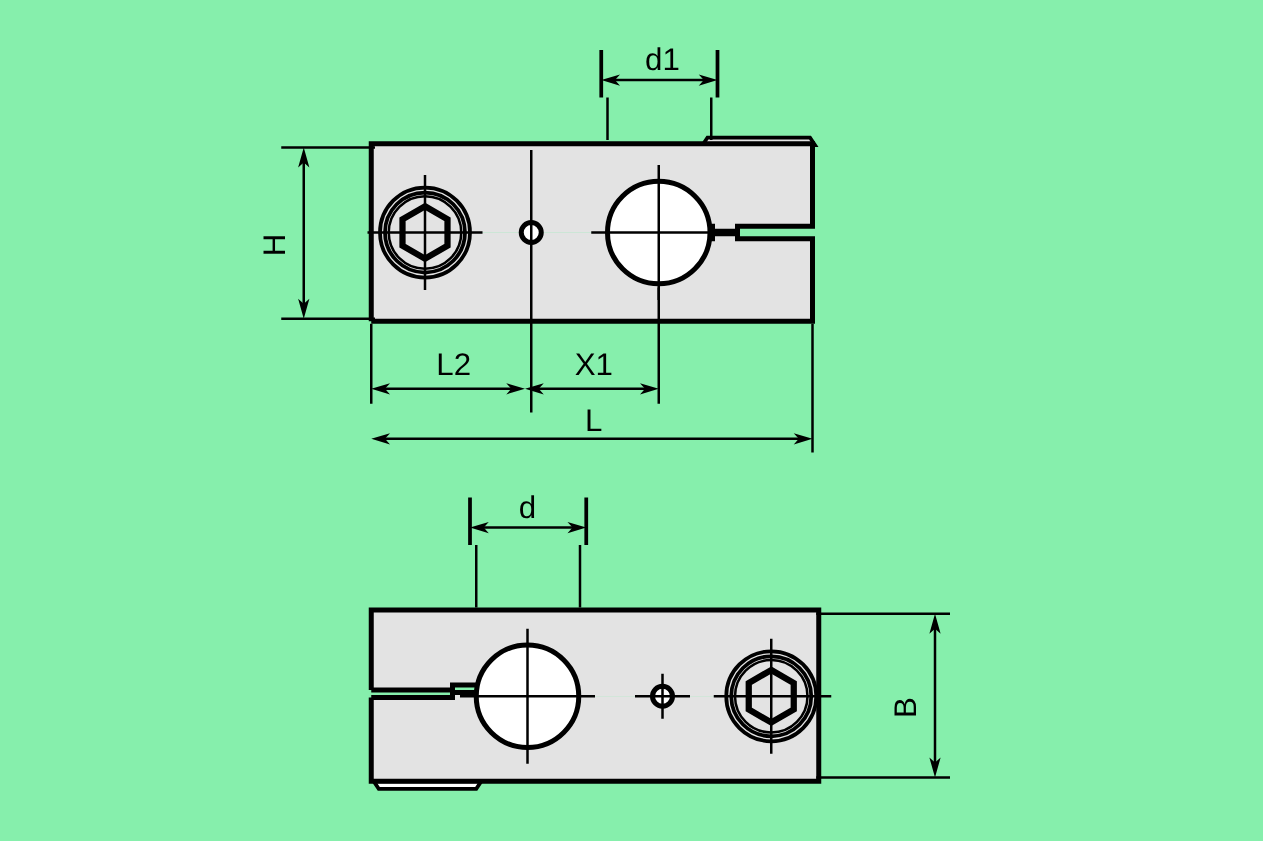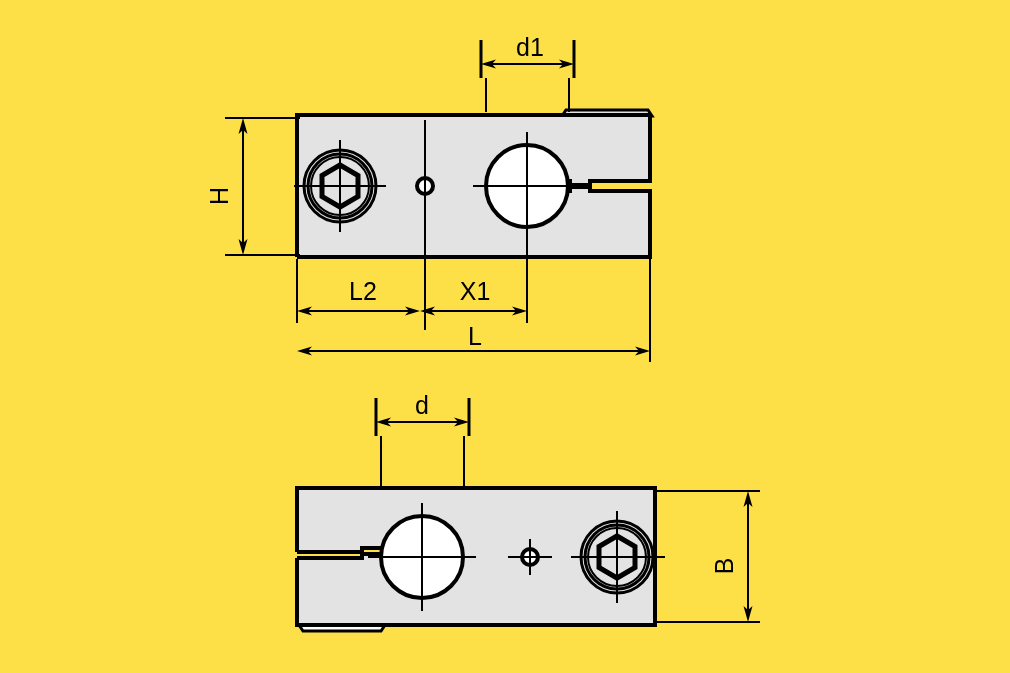--- a/index.html
+++ b/index.html
@@ -1,18 +1,18 @@
 <!DOCTYPE html>
 <html><head>
 <meta charset="utf-8">
 <style>
   html,body{margin:0;padding:0;background:#ffffff;}
   body{width:1010px;height:673px;overflow:hidden;
        font-family:"Liberation Sans","DejaVu Sans",sans-serif;}
-  #stage{position:relative;width:1010px;height:673px;background:#fde047;}
+  #stage{position:relative;width:1010px;height:673px;background:#86efac;}
   svg{display:block;}
   .dimtext{font-family:"Liberation Sans","DejaVu Sans",sans-serif;
            font-size:25px;fill:#000000;}
 </style>
 </head>
 <body>
 
 <div id="stage">
 <svg width="1010" height="673" viewBox="0 0 1010 673">
 

